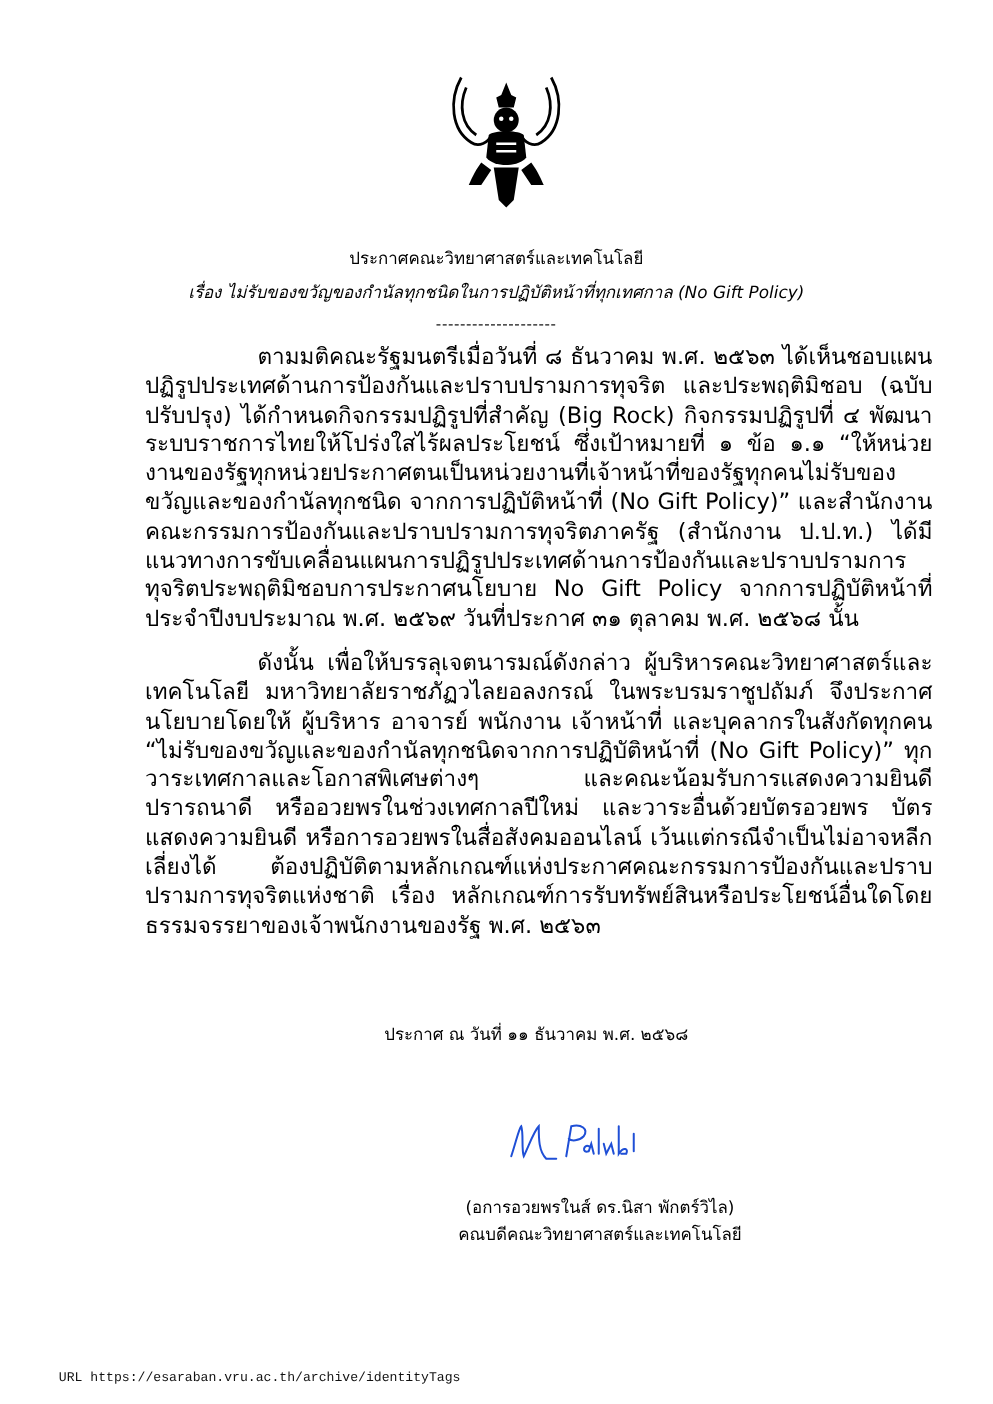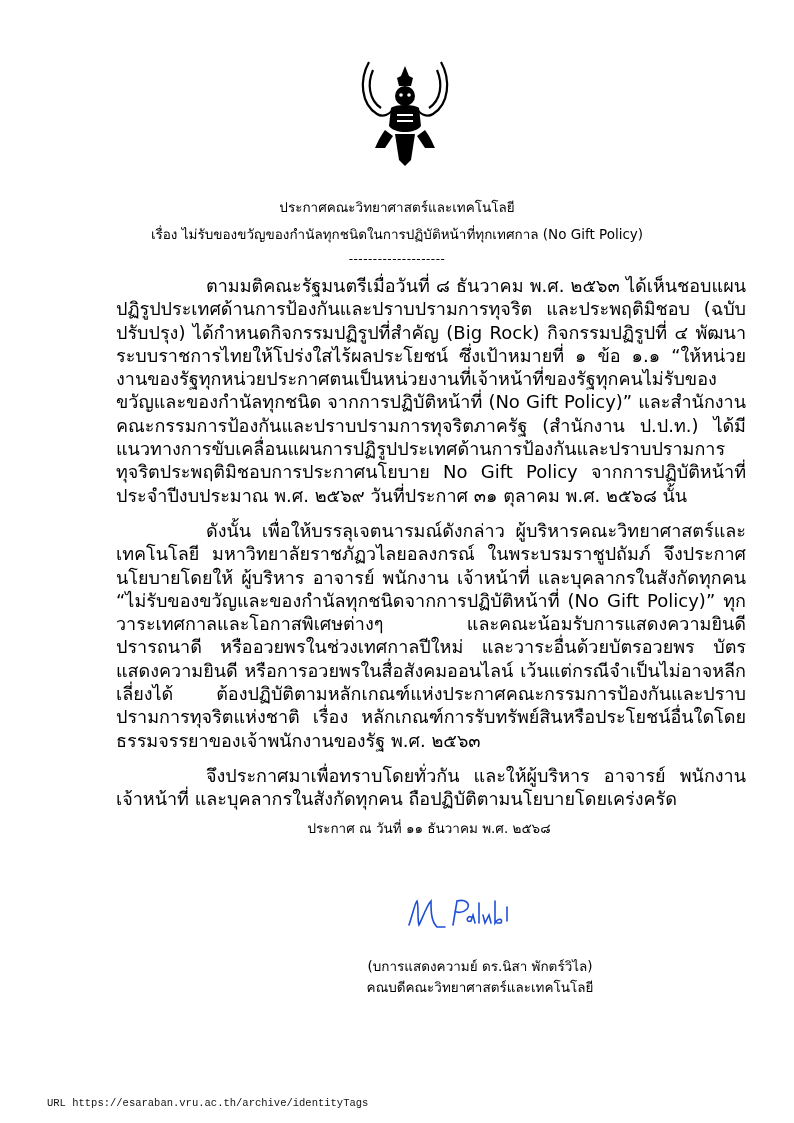--- a/index.html
+++ b/index.html
@@ -68,42 +68,41 @@
     <g fill="#fff">
       <circle cx="46" cy="43" r="1.8"></circle>
       <circle cx="54" cy="43" r="1.8"></circle>
       <rect x="42" y="62" width="16" height="2"></rect>
       <rect x="42" y="68" width="16" height="2"></rect>
     </g>
   </svg>
 </div>
 
 <div class="title" style="top:197px;">ประกาศคณะวิทยาศาสตร์และเทคโนโลยี</div>
-<div class="title" style="top:224px;">เรื่อง  ไม่รับของขวัญของกำนัลทุกชนิดในการปฏิบัติหน้าที่ทุกเทศกาล (No Gift Policy)</div>
+<div class="title" style="top:224px;font-style:italic;">เรื่อง  ไม่รับของขวัญของกำนัลทุกชนิดในการปฏิบัติหน้าที่ทุกเทศกาล (No Gift Policy)</div>
 <div class="dashes" style="top:252px;">--------------------</div>
 
 <div class="body-text" style="top:274px;">
   <p class="para"><span class="indent"></span><span>ตามมติคณะรัฐมนตรีเมื่อวันที่ ๘ ธันวาคม พ.ศ. ๒๕๖๓ ได้เห็นชอบแผนปฏิรูปประเทศด้านการป้องกันและปราบปรามการทุจริต และประพฤติมิชอบ (ฉบับปรับปรุง) ได้กำหนดกิจกรรมปฏิรูปที่สำคัญ (Big Rock) กิจกรรมปฏิรูปที่ ๔ พัฒนาระบบราชการไทยให้โปร่งใสไร้ผลประโยชน์ ซึ่งเป้าหมายที่ ๑ ข้อ ๑.๑ “ให้หน่วยงานของรัฐทุกหน่วยประกาศตนเป็นหน่วยงานที่เจ้าหน้าที่ของรัฐทุกคนไม่รับของขวัญและของกำนัลทุกชนิด จากการปฏิบัติหน้าที่ (No Gift Policy)” และสำนักงานคณะกรรมการป้องกันและปราบปรามการทุจริตภาครัฐ (สำนักงาน ป.ป.ท.) ได้มีแนวทางการขับเคลื่อนแผนการปฏิรูปประเทศด้านการป้องกันและปราบปรามการทุจริตประพฤติมิชอบการประกาศนโยบาย No Gift Policy  จากการปฏิบัติหน้าที่ประจำปีงบประมาณ พ.ศ. ๒๕๖๙ วันที่ประกาศ ๓๑ ตุลาคม พ.ศ. ๒๕๖๘ นั้น</span></p>
   <p class="para"><span class="indent"></span><span>ดังนั้น เพื่อให้บรรลุเจตนารมณ์ดังกล่าว ผู้บริหารคณะวิทยาศาสตร์และเทคโนโลยี มหาวิทยาลัยราชภัฏวไลยอลงกรณ์ ในพระบรมราชูปถัมภ์ จึงประกาศนโยบายโดยให้ ผู้บริหาร อาจารย์ พนักงาน เจ้าหน้าที่ และบุคลากรในสังกัดทุกคน “ไม่รับของขวัญและของกำนัลทุกชนิดจากการปฏิบัติหน้าที่ (No Gift Policy)” ทุกวาระเทศกาลและโอกาสพิเศษต่างๆ และคณะน้อมรับการแสดงความยินดี ปรารถนาดี หรืออวยพรในช่วงเทศกาลปีใหม่ และวาระอื่นด้วยบัตรอวยพร บัตรแสดงความยินดี หรือการอวยพรในสื่อสังคมออนไลน์ เว้นแต่กรณีจำเป็นไม่อาจหลีกเลี่ยงได้ ต้องปฏิบัติตามหลักเกณฑ์แห่งประกาศคณะกรรมการป้องกันและปราบปรามการทุจริตแห่งชาติ เรื่อง หลักเกณฑ์การรับทรัพย์สินหรือประโยชน์อื่นใดโดยธรรมจรรยาของเจ้าพนักงานของรัฐ พ.ศ. ๒๕๖๓</span></p>
-  <p class="para"><span class="indent"></span><span>จึงประกาศมาเพื่อทราบโดยทั่วกัน และให้ผู้บริหาร อาจารย์ พนักงาน เจ้าหน้าที่ และบุคลากรในสังกัดทุกคน ถือปฏิบัติตามนโยบายโดยเคร่งครัด</span></p>
 </div>
 
 <div class="dated" style="top:818px;">ประกาศ ณ วันที่ ๑๑ ธันวาคม พ.ศ. ๒๕๖๘</div>
 
 <div class="signature">
   <svg width="130" height="40" viewBox="0 0 130 40">
     <g fill="none" stroke="#1f4fd6" stroke-width="1.6" stroke-linecap="round">
       <path d="M4 32 C8 20 10 10 12 8 C14 14 12 26 14 32 C18 24 22 12 26 8 C26 18 26 28 32 34 L40 34"></path>
       <path d="M48 32 L52 8 C60 6 66 10 62 16 C58 20 52 20 50 18"></path>
       <path d="M66 24 C62 22 60 30 66 28 L68 22 L70 30"></path>
       <path d="M74 10 L74 30"></path>
       <path d="M78 22 L80 30 L84 22 L86 30"></path>
       <path d="M90 8 L90 30 C94 24 98 26 96 30 L92 30"></path>
       <path d="M102 14 L102 28"></path>
     </g>
   </svg>
 </div>
 
-<div class="signer" style="top:955px;">(บการแสดงความย์ ดร.นิสา พักตร์วิไล)</div>
+<div class="signer" style="top:955px;">(อการอวยพรในส์ ดร.นิสา พักตร์วิไล)</div>
 <div class="signer" style="top:976px;font-family:Liberation Serif, serif;">คณบดีคณะวิทยาศาสตร์และเทคโนโลยี</div>
 
 <div class="footer" style="top:1138px;font-style:italic;">หมายเลขอ้างอิง L90LLAKQS659697</div>
 <div class="footer" style="top:1096px;font-family:Liberation Mono, monospace;">URL https://esaraban.vru.ac.th/archive/identityTags</div>
 
 </body></html>

